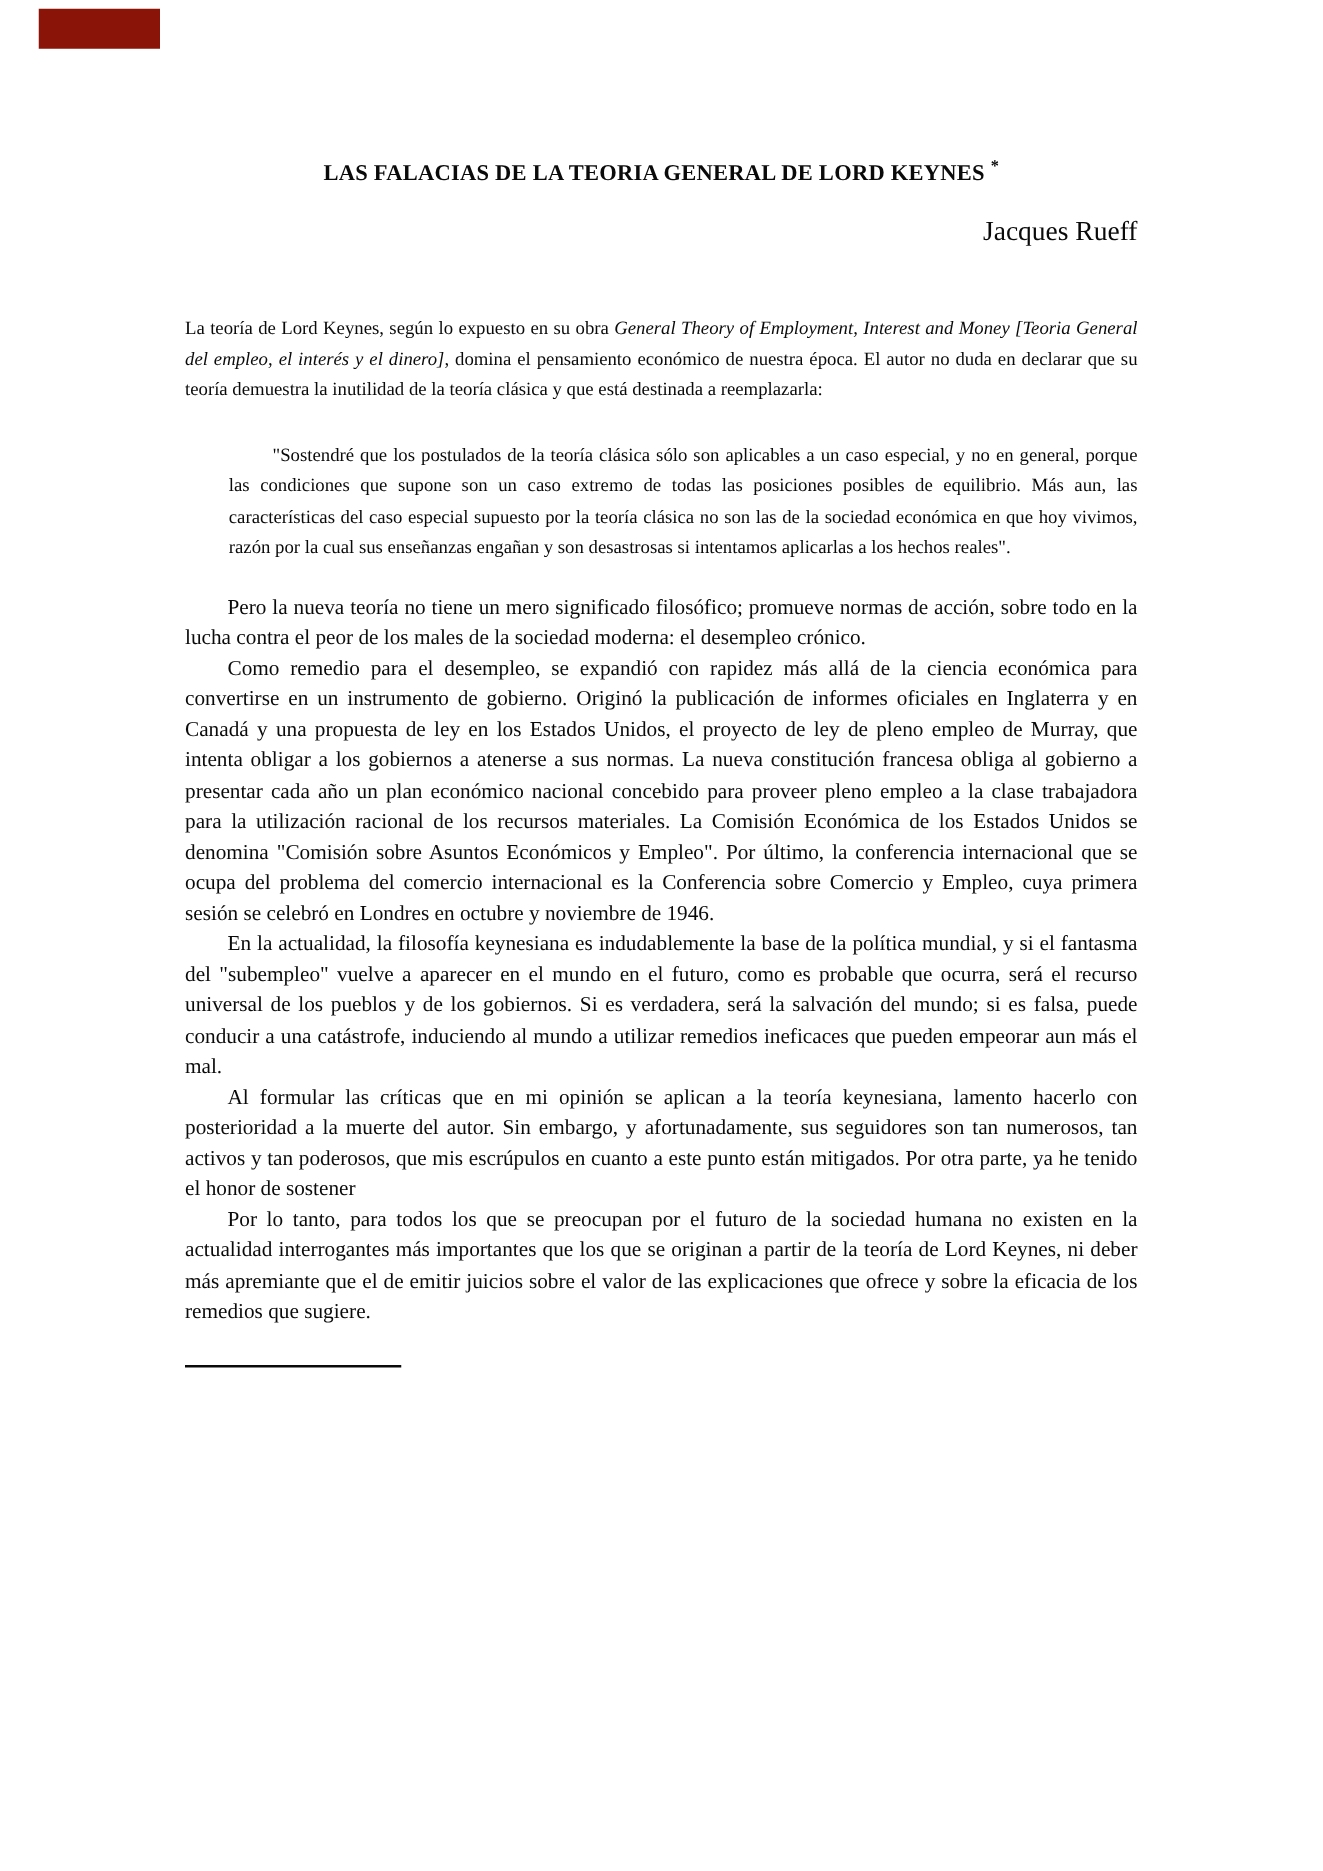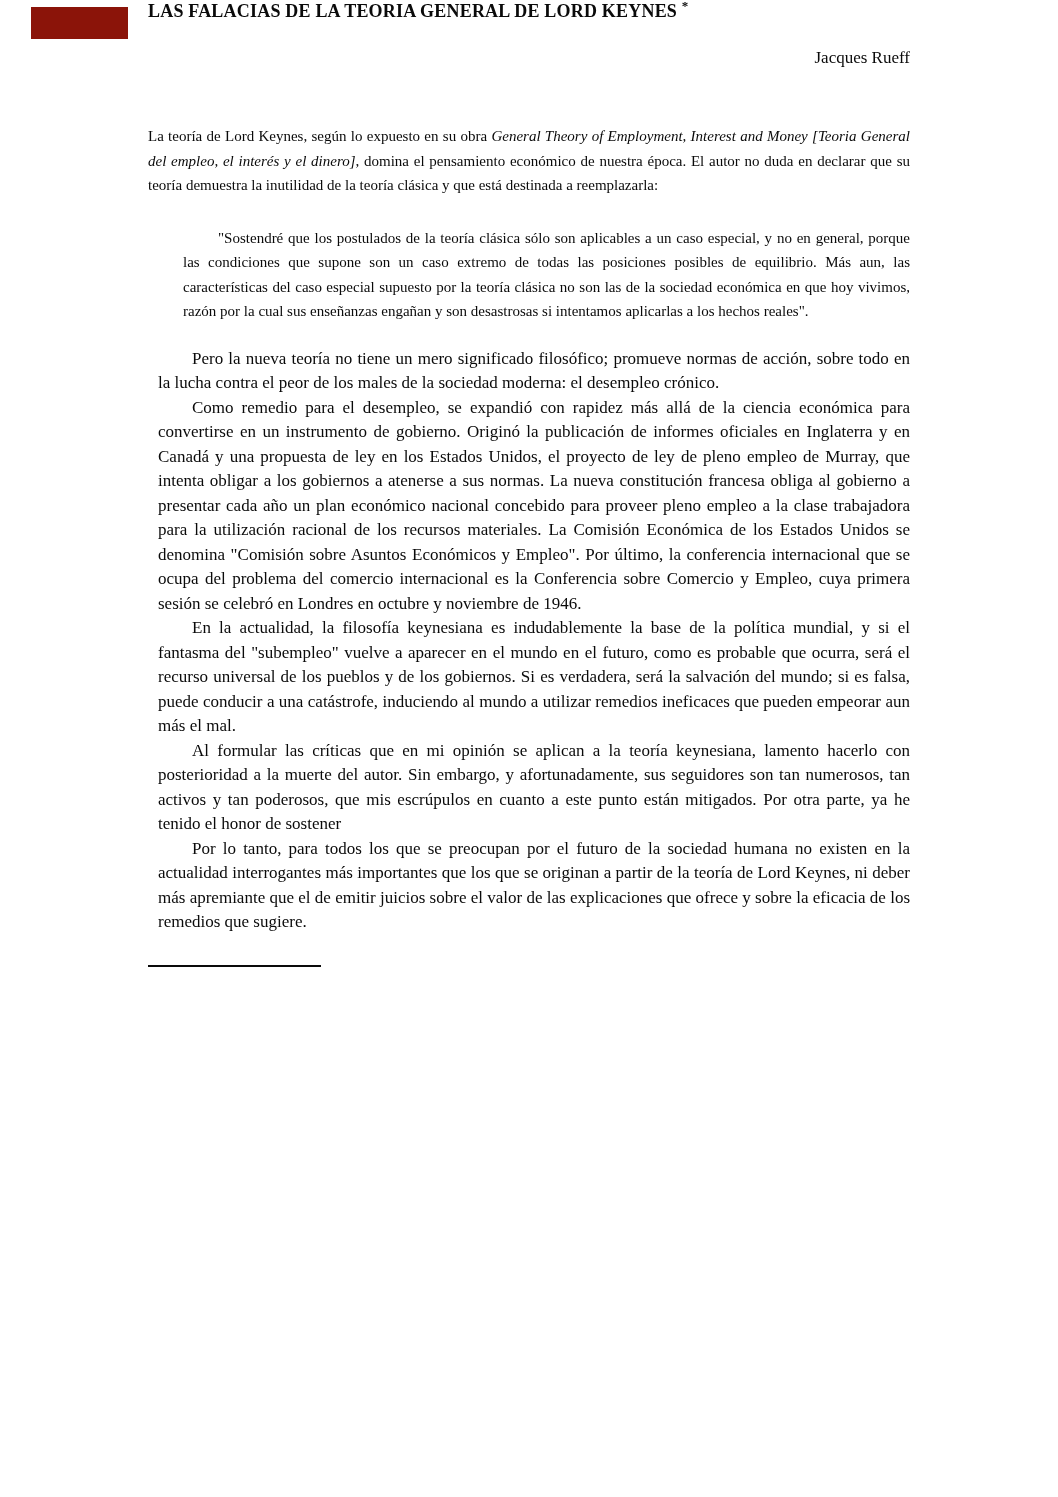--- a/index.html
+++ b/index.html
@@ -18,54 +18,55 @@
     top: 7px;
     width: 97px;
     height: 32px;
   }
   .content {
     margin: 0 148px;
     width: 762px;
   }
   .title {
     margin: 0;
+    padding-top: 127px;
+    text-align: center;
     font-size: 18px;
     font-weight: bold;
     line-height: 22px;
     letter-spacing: 0.2px;
   }
   .title sup {
     font-size: 13px;
     vertical-align: super;
     line-height: 0;
   }
   .byline {
     margin: 25px 0 0 0;
     text-align: right;
-    font-size: 17px;
+    font-size: 22px;
     line-height: 22px;
   }
   p.body-text, .quote, .intro {
     font-size: 15px;
     line-height: 24.5px;
     text-align: justify;
     margin: 0;
     font-family: Liberation Serif, serif;
   }
   .intro {
     margin-top: 55px;
   }
   .quote {
     margin-top: 28px;
     margin-left: 35px;
     text-indent: 35px;
   }
   .body-block {
     margin-top: 23px;
-    margin-left: 10px;
   }
   .body-block p {
     font-size: 17px;
     line-height: 24.5px;
     text-align: justify;
     margin: 0;
     text-indent: 34px;
   }
   em { font-style: italic; }
   .footnote-rule {

